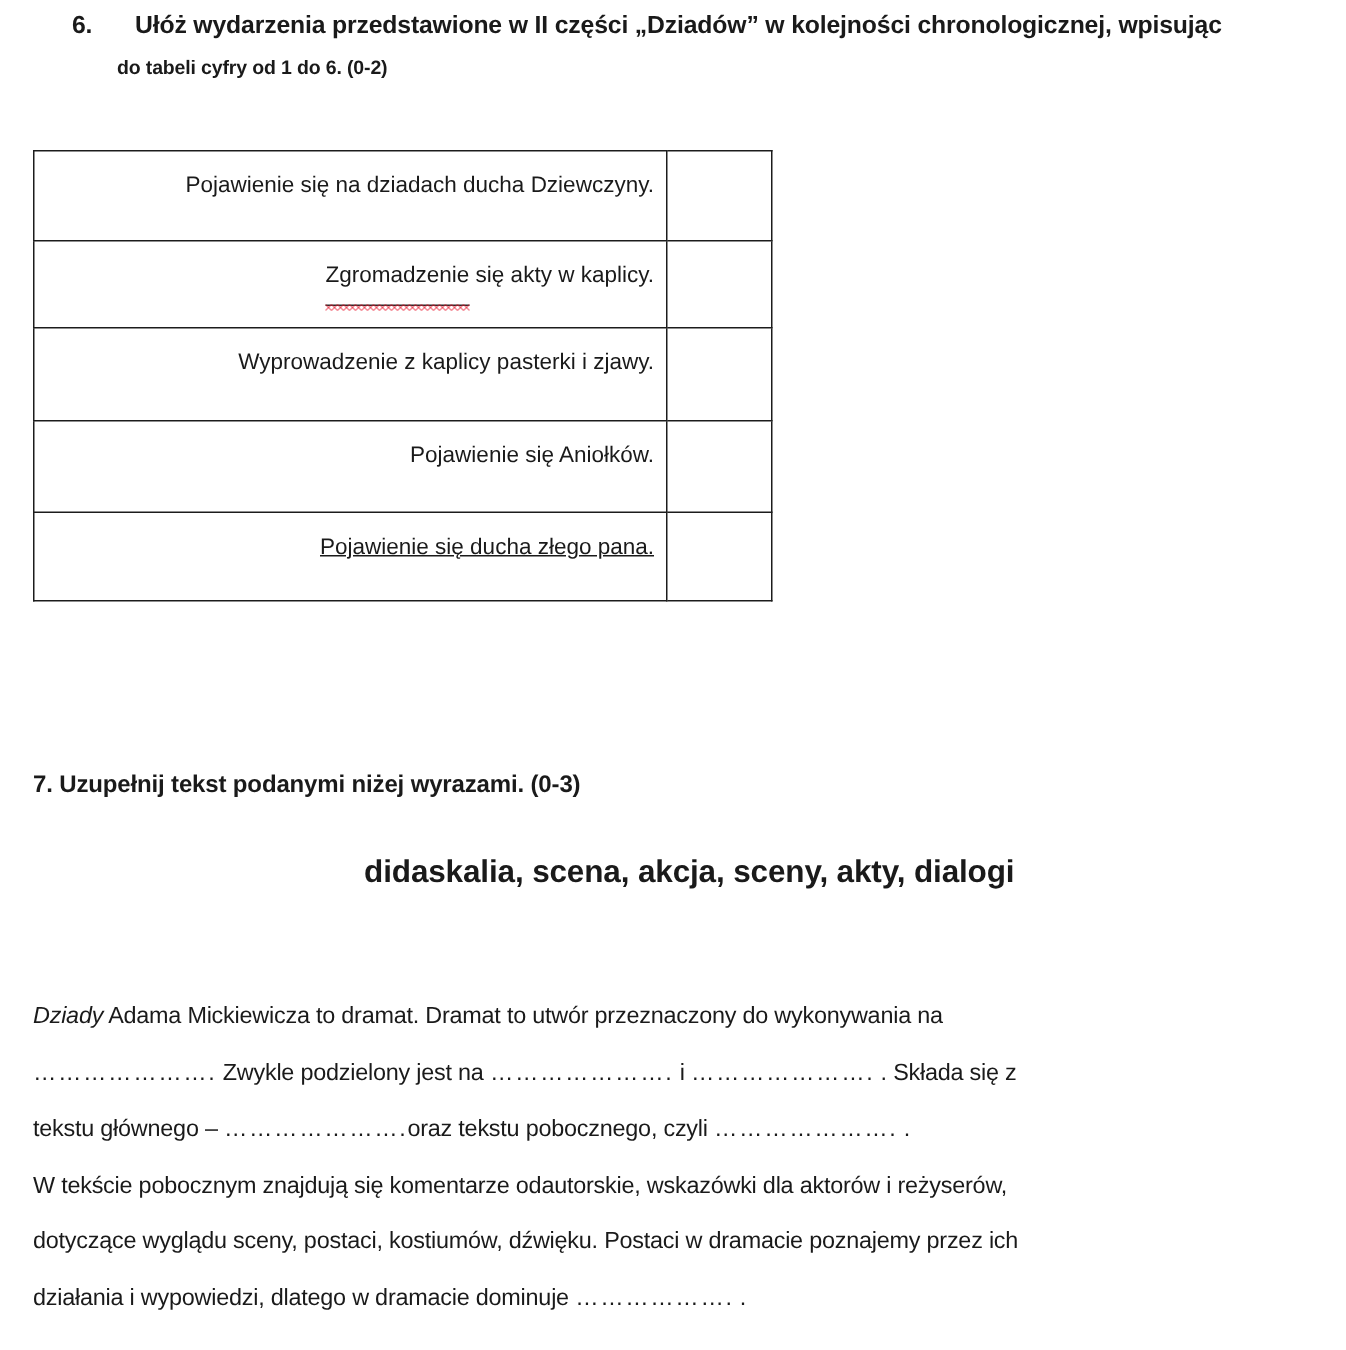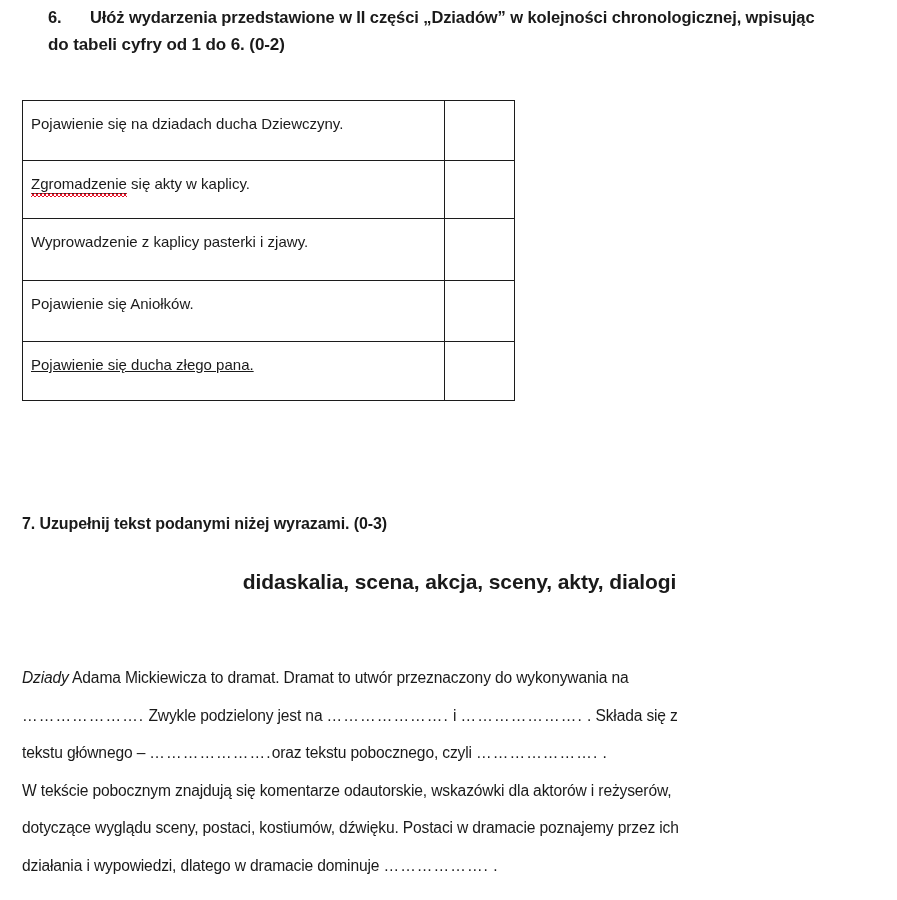--- a/index.html
+++ b/index.html
@@ -34,21 +34,22 @@
   }
   .q6-num {
     width: 30px;
     flex: 0 0 30px;
   }
   .q6-text {
     flex: 1 1 auto;
     margin-left: 12px;
   }
   .q6-line2 {
-    font-size: 17px;
+    margin-left: 30px;
+    font-size: 13px;
     font-weight: bold;
     line-height: 27px;
     letter-spacing: -0.1px;
   }
 
   
   .events-table {
     position: absolute;
     left: 22px;
     top: 100px;
@@ -56,42 +57,42 @@
     border-collapse: collapse;
     table-layout: fixed;
   }
   .events-table td {
     border: 1.6px solid #1c1c1c;
     padding: 0;
     vertical-align: top;
   }
   .events-table td.label-cell {
     width: 405px;
-    text-align: left;
+    text-align: right;
     font-size: 15px;
     line-height: 20px;
     padding-top: 13px;
     padding-left: 8px;
     padding-right: 8px;
   }
   .events-table td.answer-cell {
     width: 69px;
   }
   .row-h-60 { height: 60px; }
   .row-h-58 { height: 58px; }
   .row-h-62 { height: 62px; }
   .row-h-41 { height: 41px; }
   .row-h-61 { height: 61px; }
   .row-h-59 { height: 59px; text-decoration: underline; }
 
   
   .spellcheck {
     position: relative;
     border-bottom: 1.2px solid #2b2b2b;
-    padding-bottom: 1px;
+    padding-bottom: 11px;
   }
   .spellcheck::after {
     content: "";
     position: absolute;
     left: 0;
     right: 0;
     bottom: -4px;
     height: 4px;
     background-image:
       linear-gradient(45deg, transparent 43%, #e8152a 44%, #e8152a 56%, transparent 57%),

